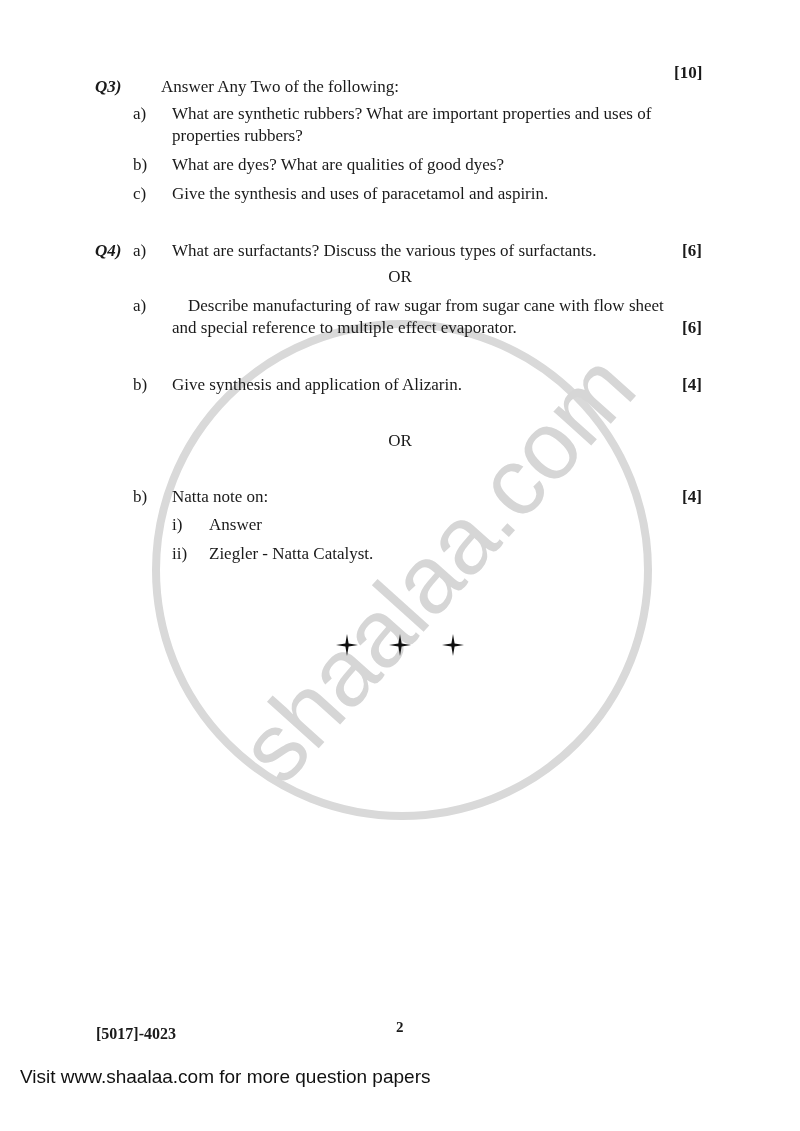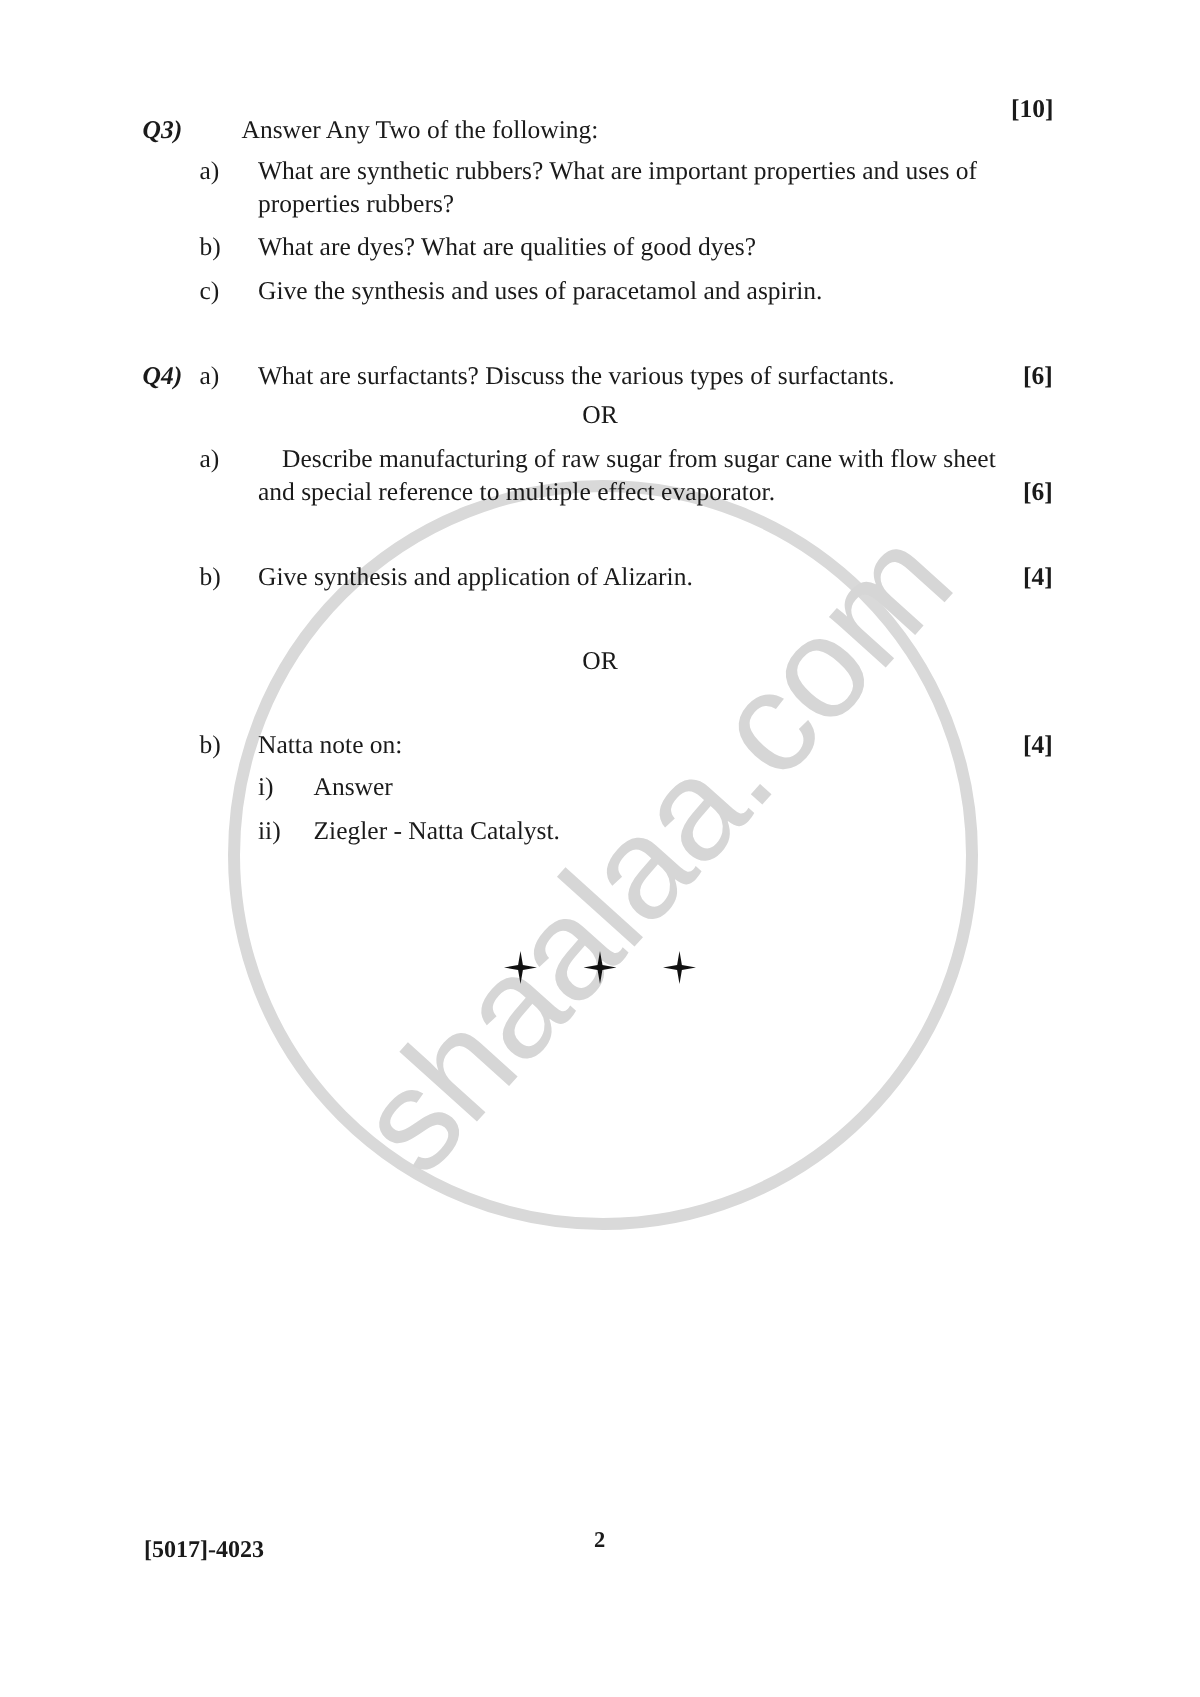--- a/index.html
+++ b/index.html
@@ -93,13 +93,14 @@
   <svg class="star" style="left:389px; top:634px;" viewBox="0 0 22 22">
     <path d="M11 0 L12.6 9.4 L22 11 L12.6 12.6 L11 22 L9.4 12.6 L0 11 L9.4 9.4 Z" fill="#111"></path>
   </svg>
   <svg class="star" style="left:442px; top:634px;" viewBox="0 0 22 22">
     <path d="M11 0 L12.6 9.4 L22 11 L12.6 12.6 L11 22 L9.4 12.6 L0 11 L9.4 9.4 Z" fill="#111"></path>
   </svg>
 
   <span class="abs footer-code" style="left:96px; top:1026px;">[5017]-4023</span>
   <span class="abs page-num" style="left:396px; top:1020px;">2</span>
 
+  <span class="abs visit" style="left:20px; top:1067px;">Visit www.shaalaa.com for more question papers</span>
 </div>
 
 </body></html>

